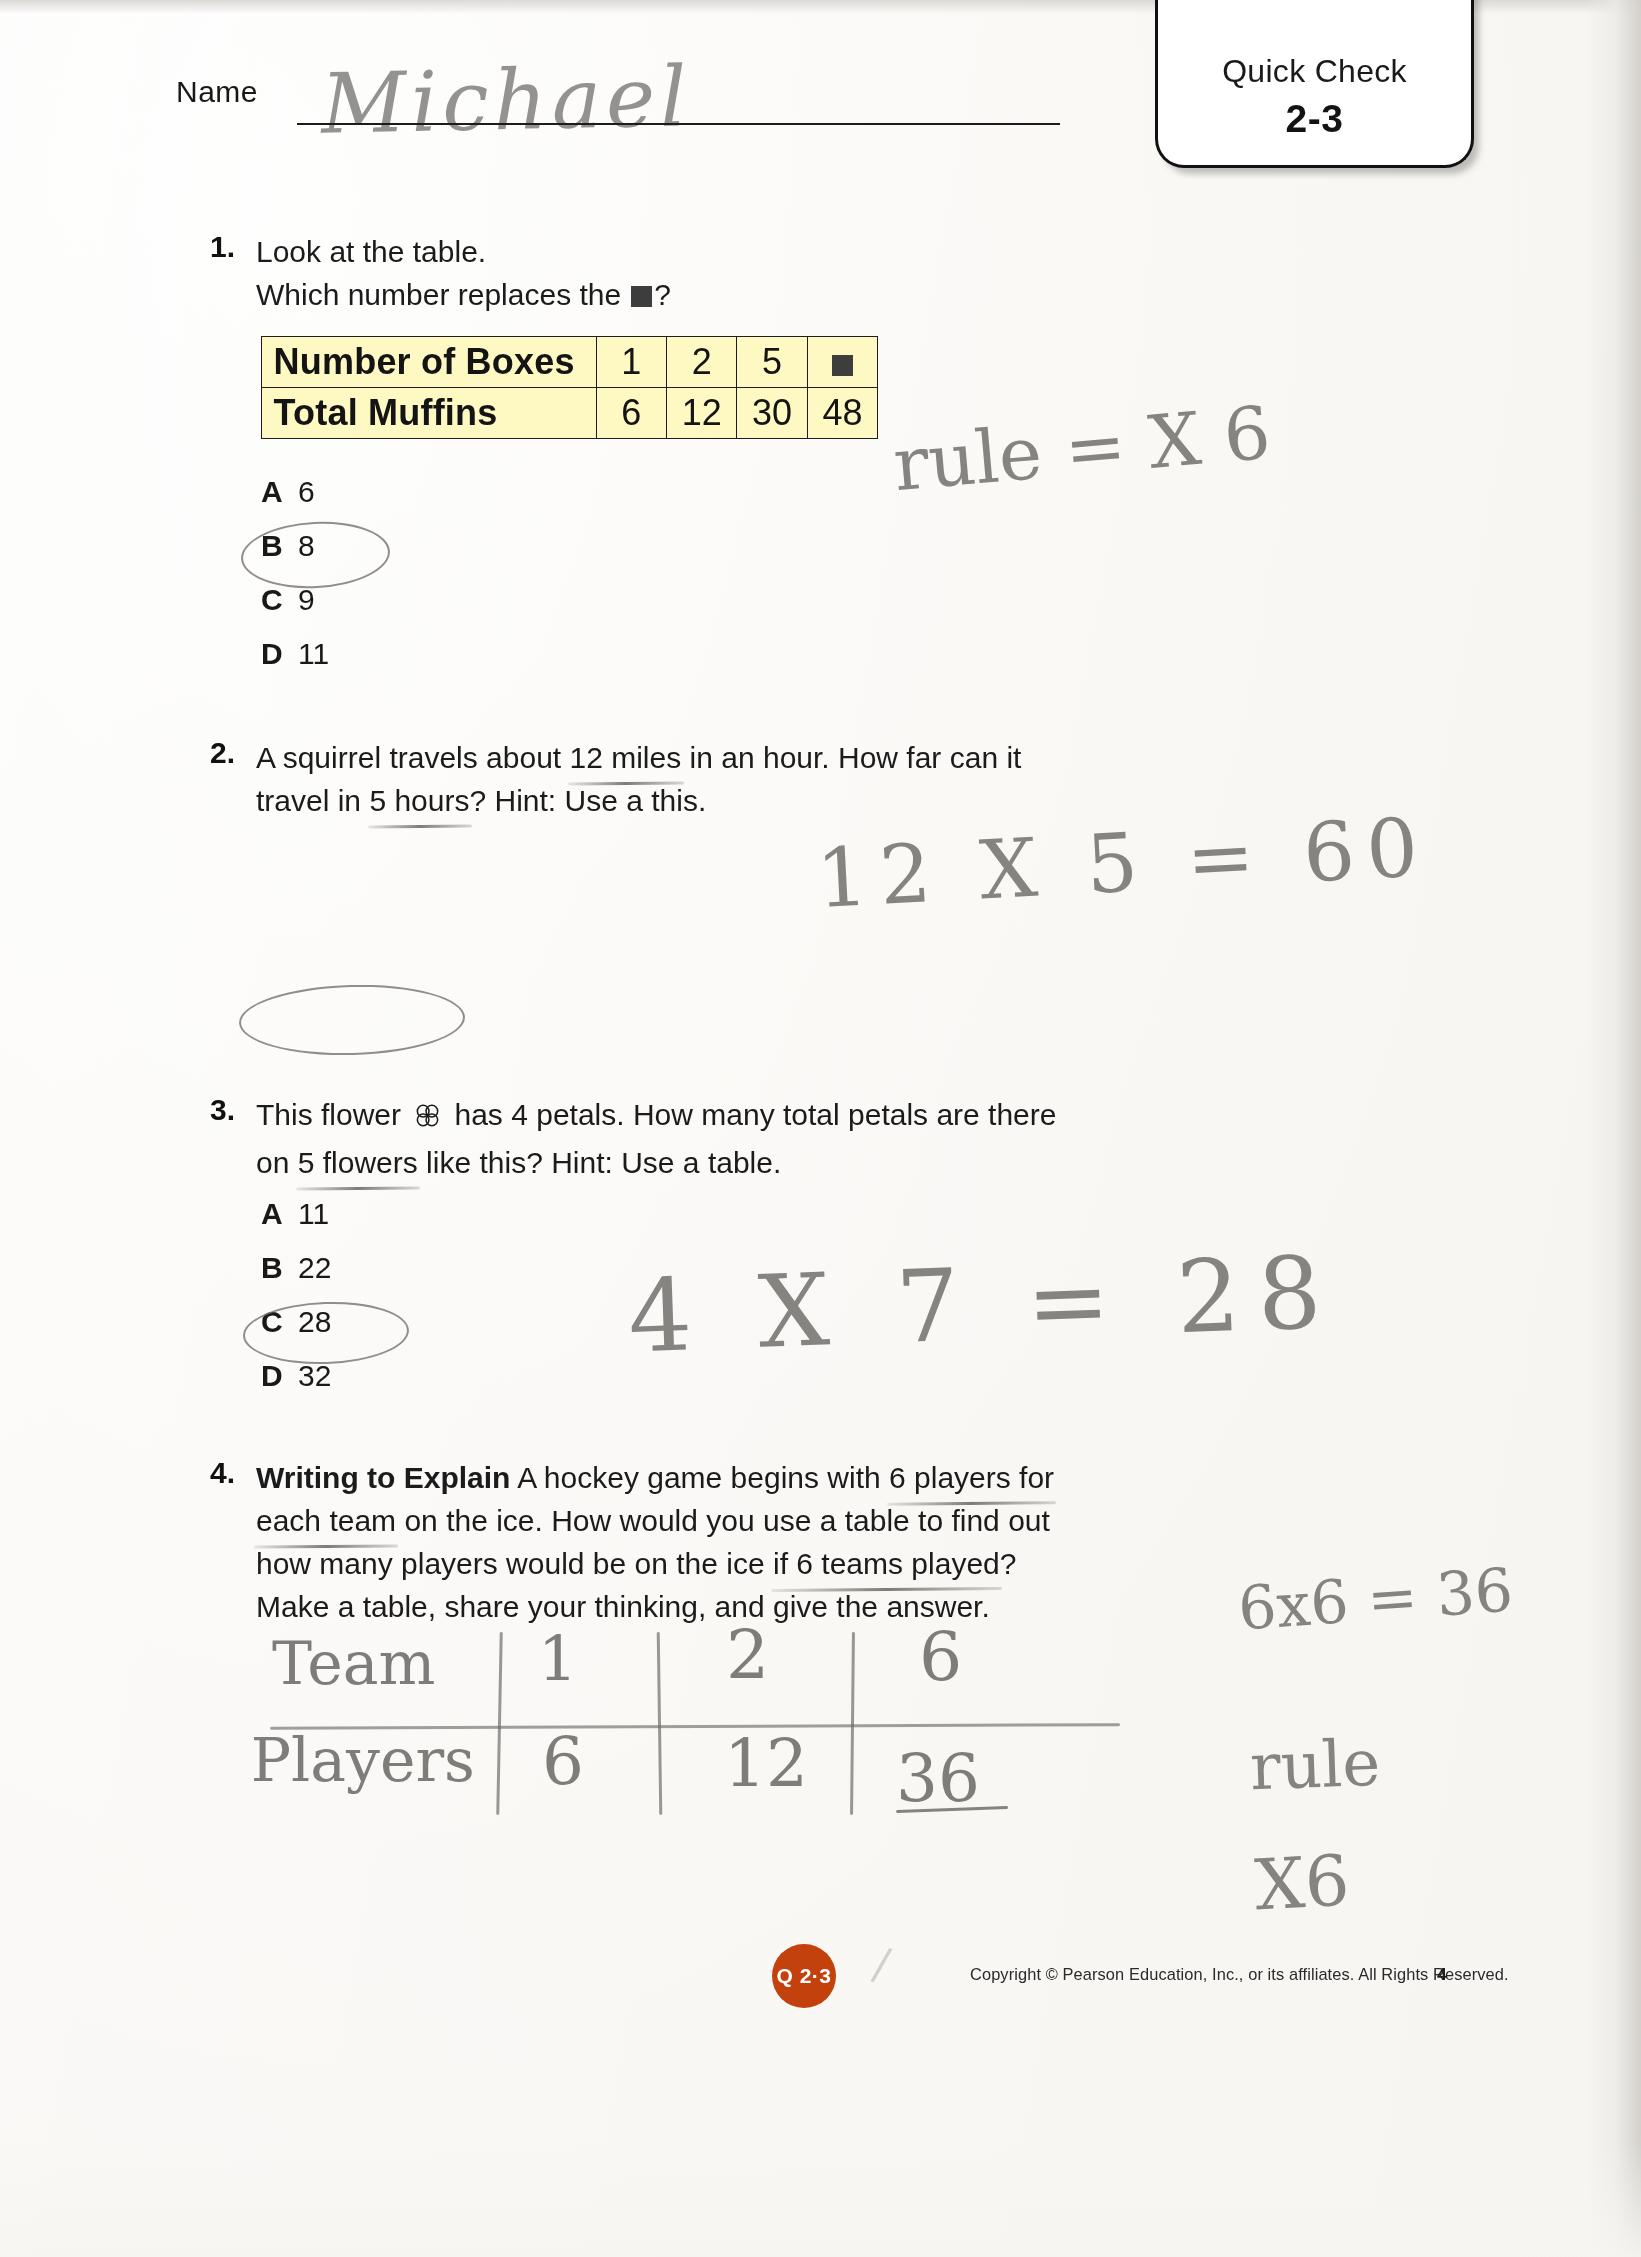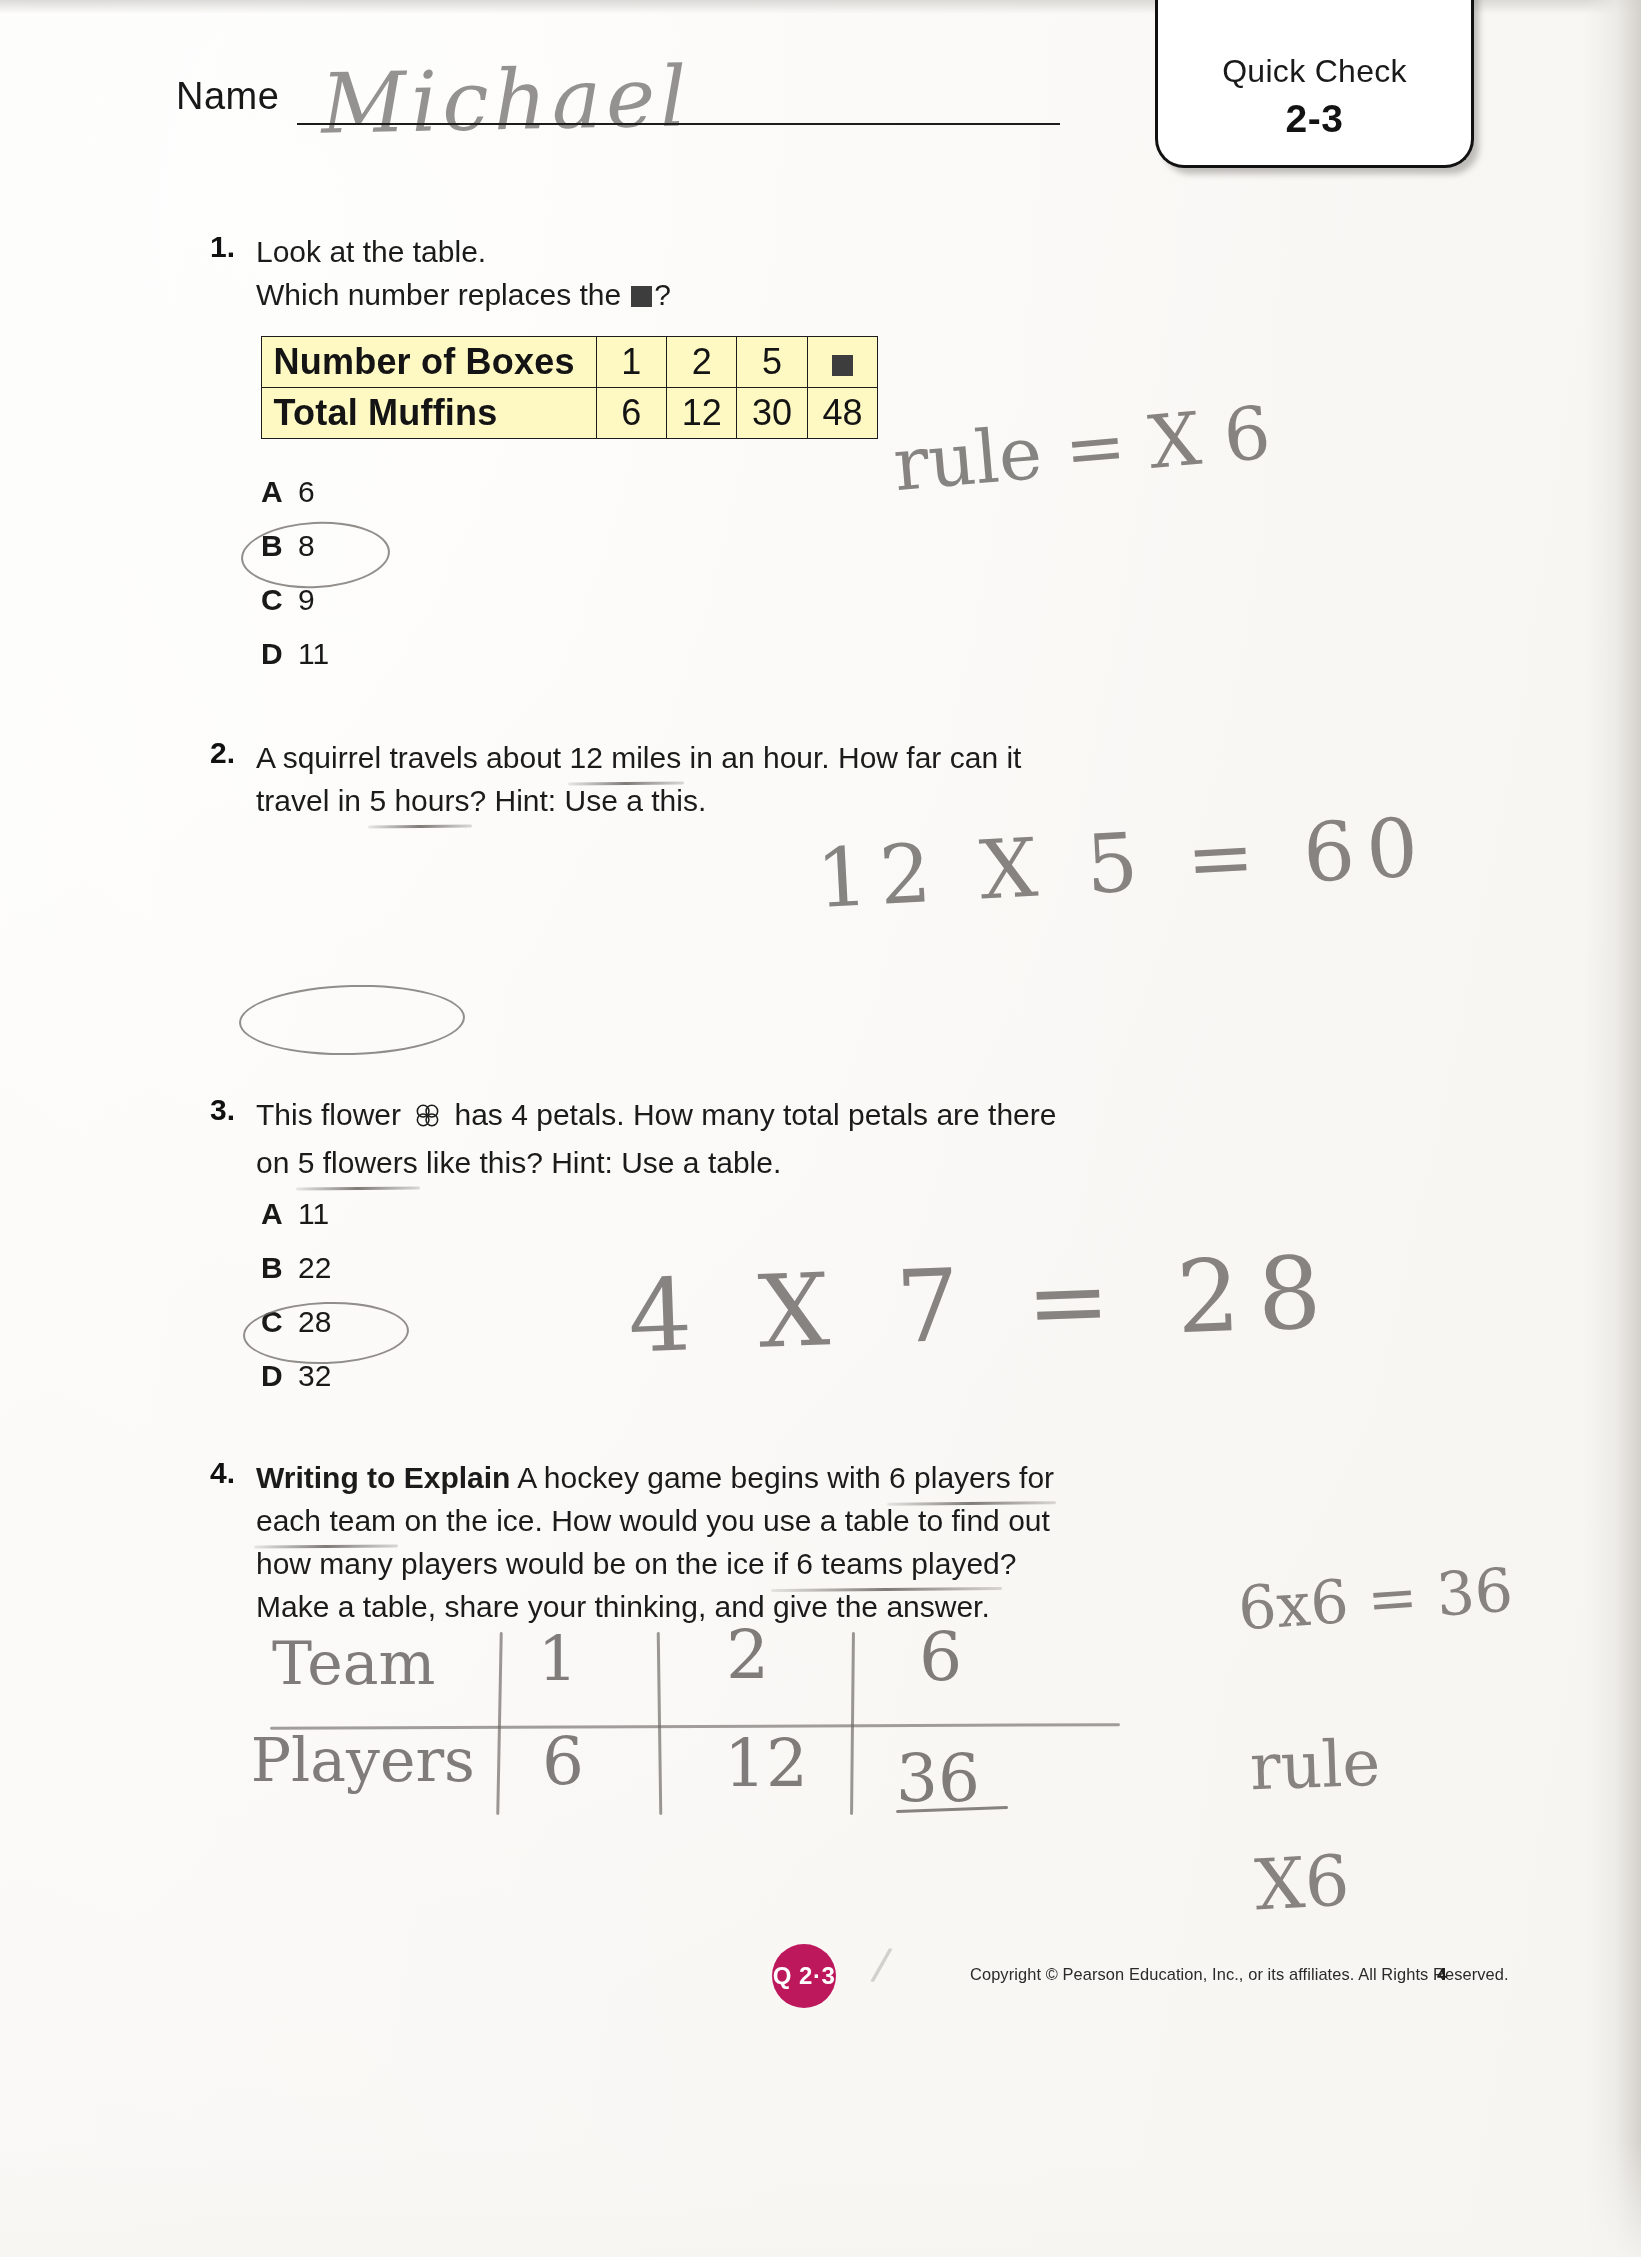--- a/index.html
+++ b/index.html
@@ -64,21 +64,21 @@
     position: absolute;
     left: 176px;
     top: 75px;
     width: 966px;
     height: 58px;
   }
   #name-label {
     position: absolute;
     left: 0;
     top: 0;
-    font-size: 38px;
+    font-size: 30px;
     letter-spacing: 0.5px;
     color: #181818;
   }
   #name-rule {
     position: absolute;
     left: 121px;
     top: 48px;
     width: 763px;
     height: 1.9px;
     background: #1c1c1c;
@@ -308,23 +308,23 @@
   }
 
   
   #footer-badge {
     position: absolute;
     left: 772px;
     top: 1944px;
     width: 64px;
     height: 64px;
     border-radius: 50%;
-    background: #be185d;
+    background: #c2410c;
     color: #fff;
-    font-size: 24px;
+    font-size: 21px;
     font-weight: bold;
     display: flex;
     align-items: center;
     justify-content: center;
     letter-spacing: 0.5px;
   }
   #footer-copy {
     position: absolute;
     left: 970px;
     top: 1965px;

